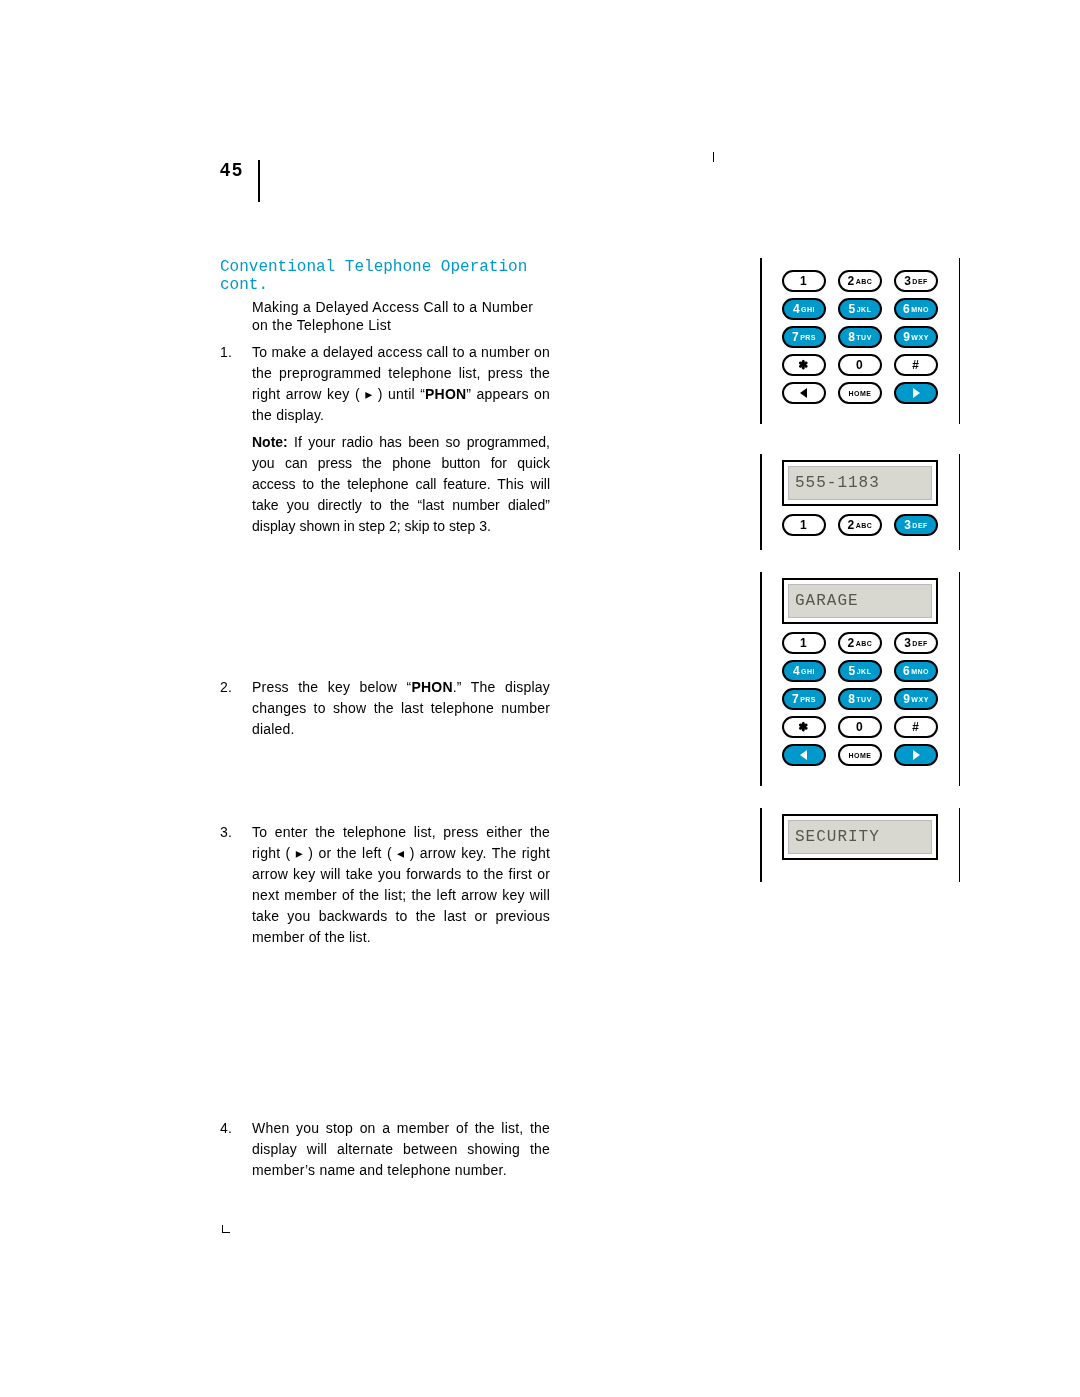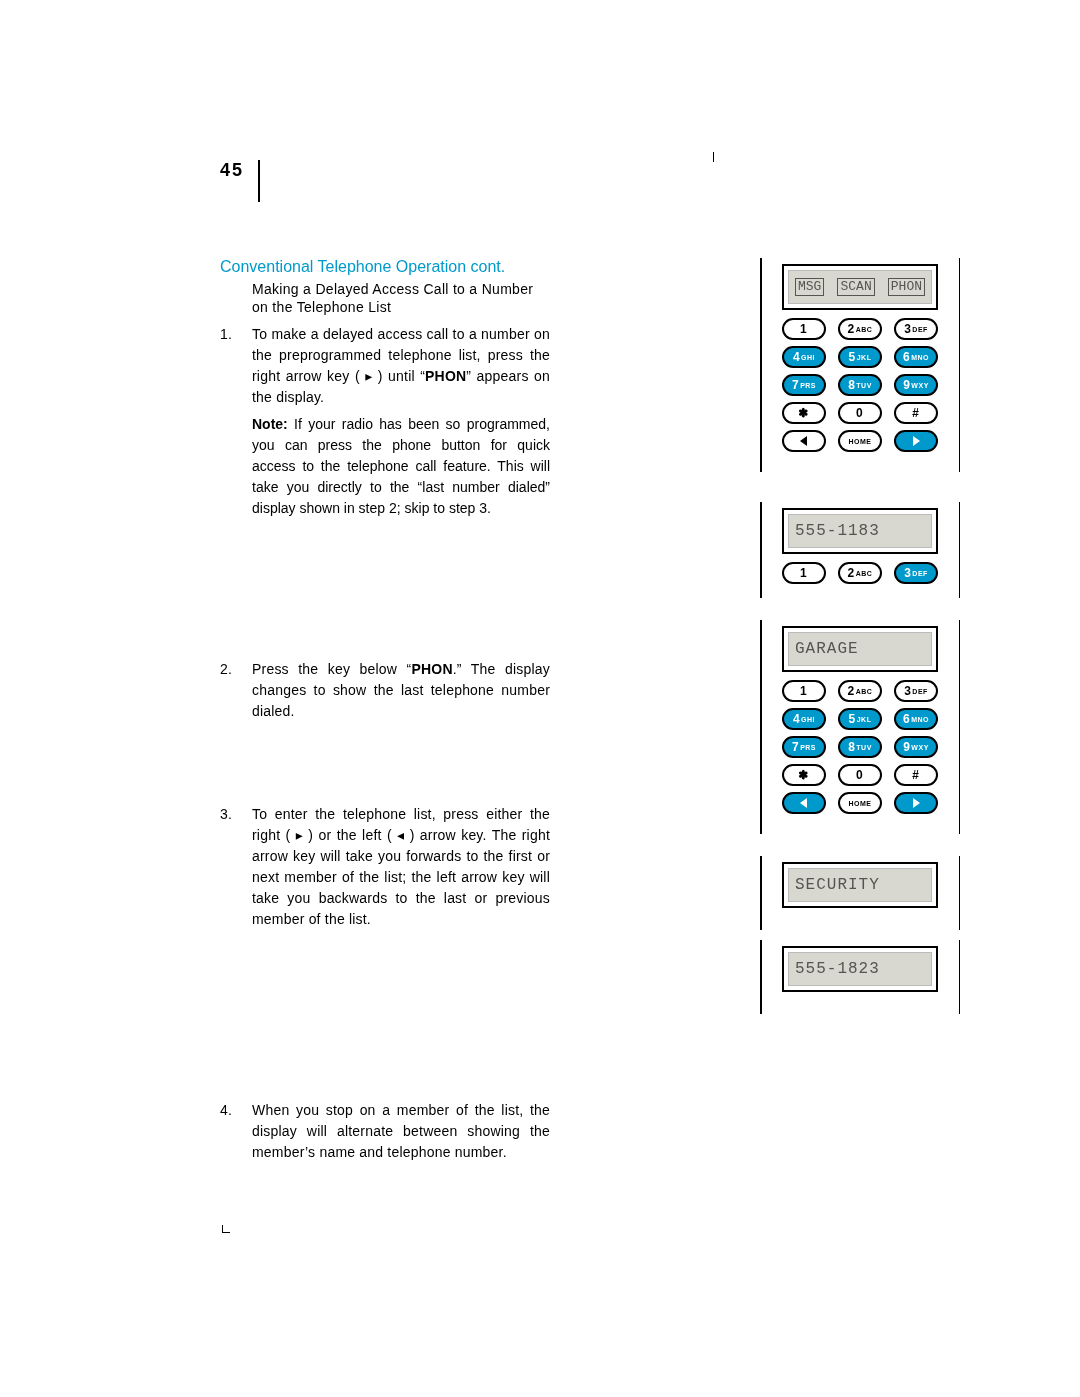--- a/index.html
+++ b/index.html
@@ -52,20 +52,21 @@
     padding-right:10px;
   }
   .figcol{
     flex:0 0 200px;
     margin-left:auto;
   }
   .subhead{
     color:var(--accent);
     font-size:16px;
     margin:0 0 4px 0;
+    font-family:Liberation Mono, monospace;
   }
   .lead{
     margin:0 0 8px 32px;
     font-size:14px;
     line-height:1.3;
     letter-spacing:.3px;
   }
   ol.steps{
     list-style:none;
     margin:0;
@@ -245,29 +246,20 @@
         <li>
           <span class="num">4.</span>
           <span class="body">When you stop on a member of the list, the display will alternate between showing the member’s name and telephone number.</span>
         </li>
       </ol>
     </div>
 
     <div class="figcol">
 
       <div class="figunit">
-        <div class="lcd-frame">
-          <div class="lcd">
-              <div class="soft">
-            <span>MSG</span>
-            <span>SCAN</span>
-            <span>PHON</span>
-          </div>
-            </div>
-        </div>
         <div class="keypad">
           <div class="krow">
             <div class="key">
                 <span class="big">1</span>
               </div>
             <div class="key">
                 <span class="big">2</span>
                 <span class="sub">ABC</span>
               </div>
             <div class="key">
@@ -441,25 +433,18 @@
       <div class="figunit">
         <div class="lcd-frame">
           <div class="lcd">
               <span class="text">SECURITY</span>
             </div>
         </div>
       </div>
 
       <div style="height:10px"></div>
 
-      <div class="figunit">
-        <div class="lcd-frame">
-          <div class="lcd">
-              <span class="text">555-1823</span>
-            </div>
-        </div>
-      </div>
 
     </div>
   </div>
 </div>
 
 <div class="crop bl"></div>
 
 </body></html>

